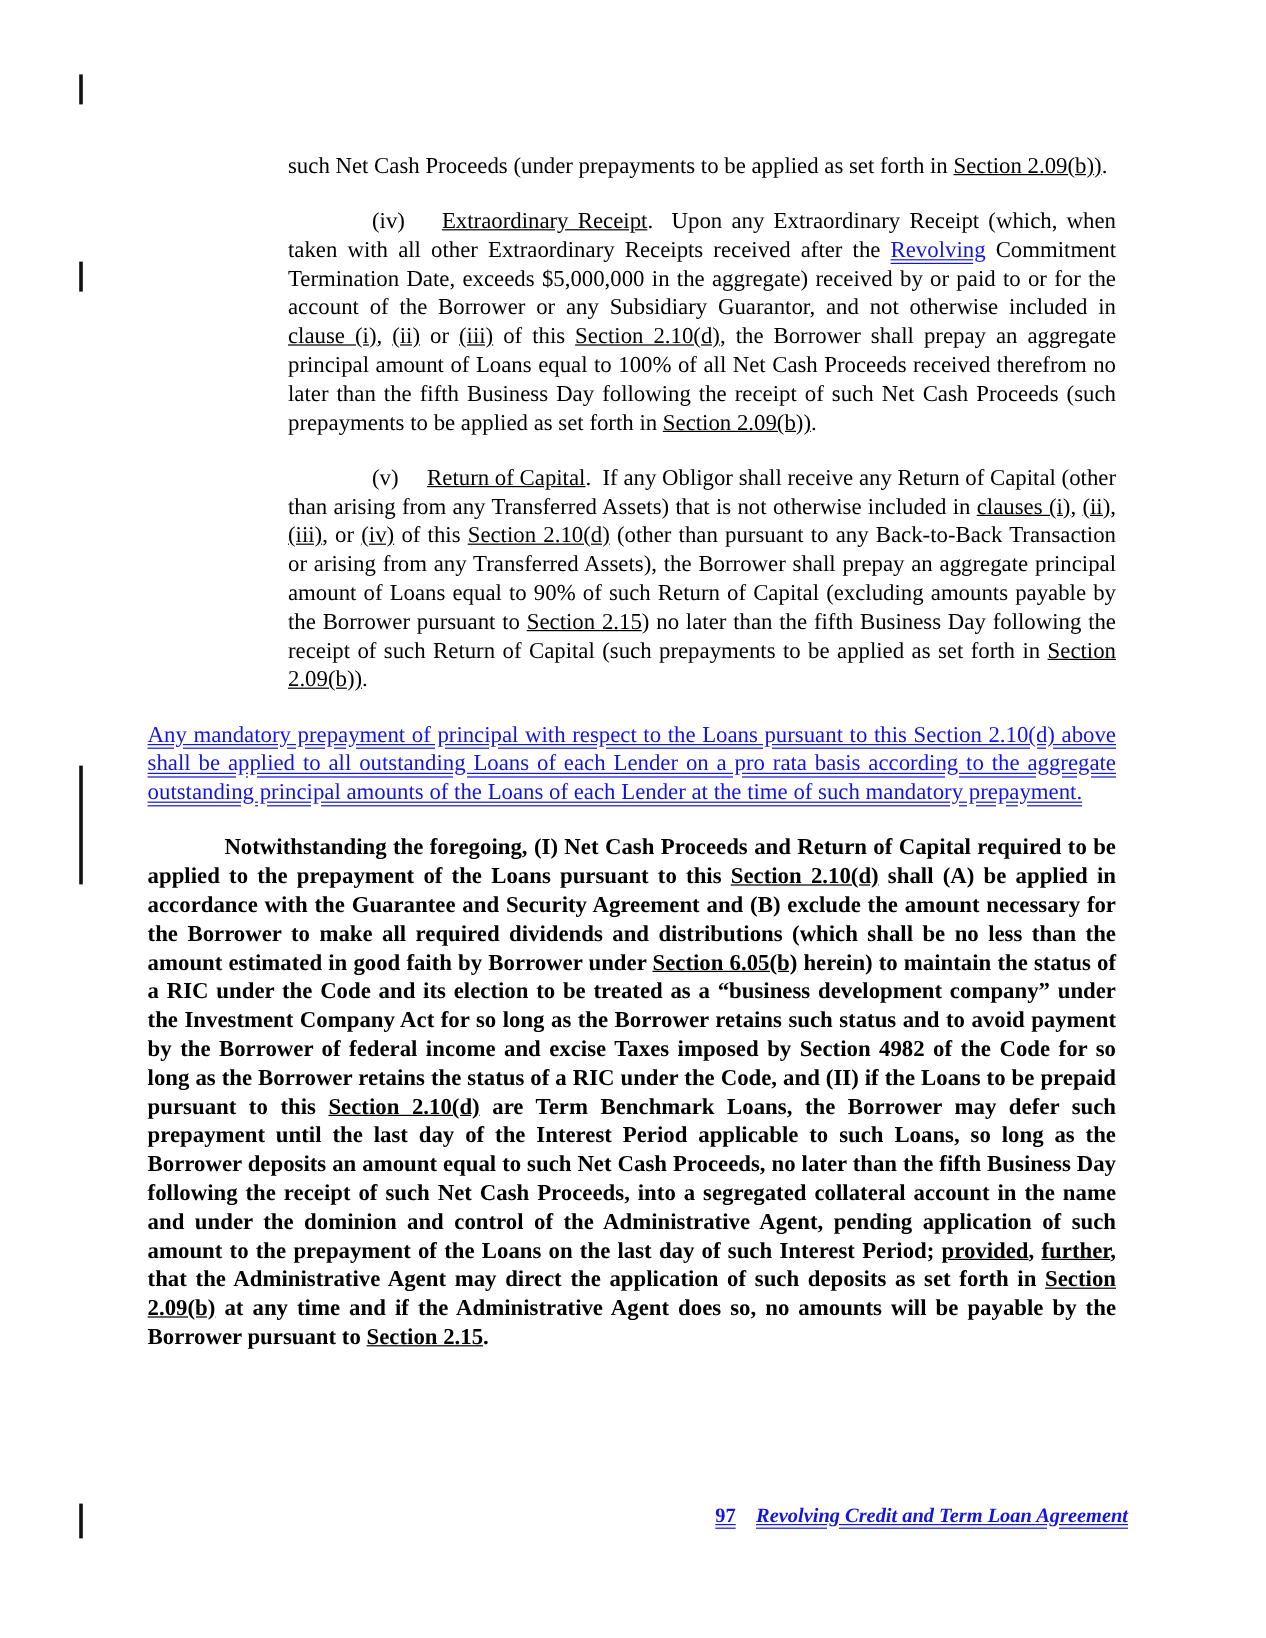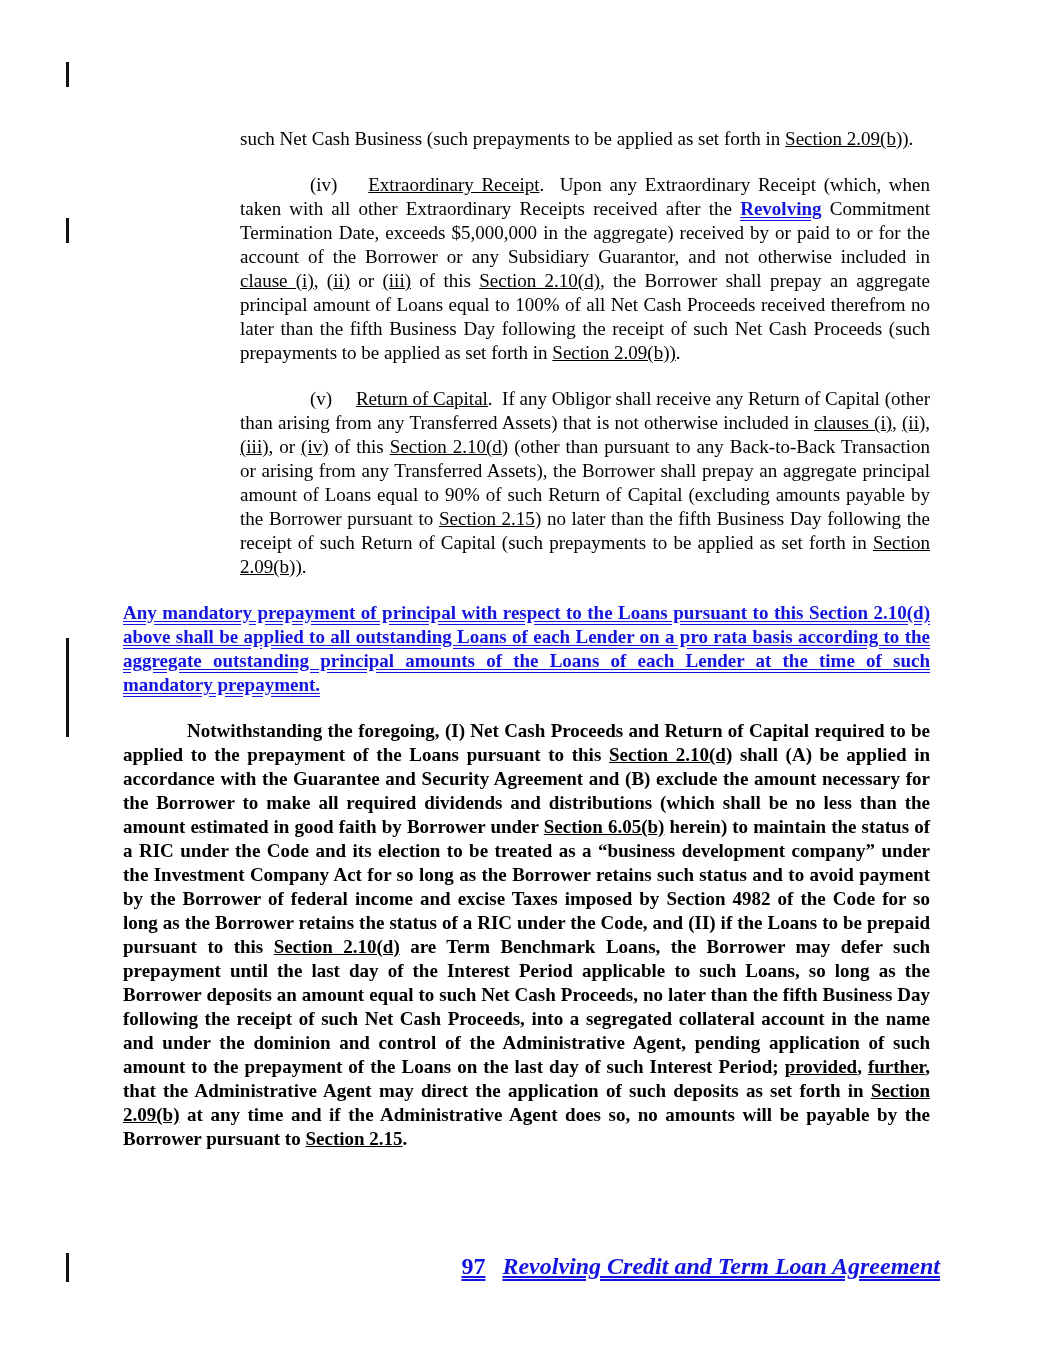--- a/index.html
+++ b/index.html
@@ -36,40 +36,40 @@
   }
   .para.ind {
     text-indent: 64px;
     font-weight: bold;
   }
   .run-u {
     text-decoration-line: underline;
   }
   .run-ins {
     color: #1414df;
-    font-weight: 700;
+    font-weight: 400;
     text-decoration-line: underline;
     text-decoration-style: double;
     text-underline-offset: 2px;
   }
   .revision-bar {
     position: absolute;
     left: 66px;
     width: 3px;
     background: #111111;
   }
   .bar-1 { top: 62px;   height: 25px; }
   .bar-2 { top: 218px;  height: 25px; }
   .bar-3 { top: 638px;  height: 99px; }
   .bar-4 { top: 1253px; height: 29px; }
   .footer {
     position: absolute;
     top: 1253px;
     right: 115px;
-    font-size: 24px;
+    font-size: 17px;
     color: #1414df;
     font-weight: 700;
     white-space: nowrap;
   }
   .pgnum {
     text-decoration-line: underline;
     text-decoration-style: double;
     text-underline-offset: 2px;
   }
   .ftitle {
@@ -84,21 +84,21 @@
 <body>
 
 <div class="page">
 
   <div class="revision-bar bar-1"></div>
   <div class="revision-bar bar-2"></div>
   <div class="revision-bar bar-3"></div>
   <div class="revision-bar bar-4"></div>
 
   <main class="text-block">
-    <p class="para sub"><span>such Net Cash Business (such prepayments to be applied as set forth in </span><span class="run-u">Section 2.09(b))</span><span>.</span></p>
+    <p class="para sub"><span>such Net Cash Proceeds (under prepayments to be applied as set forth in </span><span class="run-u">Section 2.09(b))</span><span>.</span></p>
     <p class="para sub tabbed"><span>(iv)&nbsp;&nbsp;&nbsp;&nbsp;</span><span class="run-u">Extraordinary Receipt</span><span>.&nbsp; Upon any Extraordinary Receipt (which, when taken with all other Extraordinary Receipts received after the </span><span class="run-ins">Revolving</span><span> Commitment Termination Date, exceeds $5,000,000 in the aggregate) received by or paid to or for the account of the Borrower or any Subsidiary Guarantor, and not otherwise included in </span><span class="run-u">clause (i)</span><span>, </span><span class="run-u">(ii)</span><span> or </span><span class="run-u">(iii)</span><span> of this </span><span class="run-u">Section 2.10(d)</span><span>, the Borrower shall prepay an aggregate principal amount of Loans equal to 100% of all Net Cash Proceeds received therefrom no later than the fifth Business Day following the receipt of such Net Cash Proceeds (such prepayments to be applied as set forth in </span><span class="run-u">Section 2.09(b))</span><span>.</span></p>
     <p class="para sub tabbed"><span>(v)&nbsp;&nbsp;&nbsp;&nbsp;&nbsp;</span><span class="run-u">Return of Capital</span><span>.&nbsp; If any Obligor shall receive any Return of Capital (other than arising from any Transferred Assets) that is not otherwise included in </span><span class="run-u">clauses (i)</span><span>, </span><span class="run-u">(ii)</span><span>, </span><span class="run-u">(iii)</span><span>, or </span><span class="run-u">(iv)</span><span> of this </span><span class="run-u">Section 2.10(d)</span><span> (other than pursuant to any Back-to-Back Transaction or arising from any Transferred Assets), the Borrower shall prepay an aggregate principal amount of Loans equal to 90% of such Return of Capital (excluding amounts payable by the Borrower pursuant to </span><span class="run-u">Section 2.15</span><span>) no later than the fifth Business Day following the receipt of such Return of Capital (such prepayments to be applied as set forth in </span><span class="run-u">Section 2.09(b))</span><span>.</span></p>
     <p class="para full"><span class="run-ins">Any mandatory prepayment of principal with respect to the Loans pursuant to this Section 2.10(d) above shall be applied to all outstanding Loans of each Lender on a pro rata basis according to the aggregate outstanding principal amounts of the Loans of each Lender at the time of such mandatory prepayment.</span></p>
     <p class="para full ind"><span>Notwithstanding the foregoing, (I) Net Cash Proceeds and Return of Capital required to be applied to the prepayment of the Loans pursuant to this </span><span class="run-u">Section 2.10(d)</span><span> shall (A) be applied in accordance with the Guarantee and Security Agreement and (B) exclude the amount necessary for the Borrower to make all required dividends and distributions (which shall be no less than the amount estimated in good faith by Borrower under </span><span class="run-u">Section 6.05(b)</span><span> herein) to maintain the status of a RIC under the Code and its election to be treated as a “business development company” under the Investment Company Act for so long as the Borrower retains such status and to avoid payment by the Borrower of federal income and excise Taxes imposed by Section 4982 of the Code for so long as the Borrower retains the status of a RIC under the Code, and (II) if the Loans to be prepaid pursuant to this </span><span class="run-u">Section 2.10(d)</span><span> are Term Benchmark Loans, the Borrower may defer such prepayment until the last day of the Interest Period applicable to such Loans, so long as the Borrower deposits an amount equal to such Net Cash Proceeds, no later than the fifth Business Day following the receipt of such Net Cash Proceeds, into a segregated collateral account in the name and under the dominion and control of the Administrative Agent, pending application of such amount to the prepayment of the Loans on the last day of such Interest Period; </span><span class="run-u">provided</span><span>, </span><span class="run-u">further</span><span>, that the Administrative Agent may direct the application of such deposits as set forth in </span><span class="run-u">Section 2.09(b)</span><span> at any time and if the Administrative Agent does so, no amounts will be payable by the Borrower pursuant to </span><span class="run-u">Section 2.15</span><span>.</span></p>
   </main>
 
   <footer class="footer">
     <span class="pgnum">97</span><span class="ftitle">Revolving Credit and Term Loan Agreement</span>
   </footer>
 

